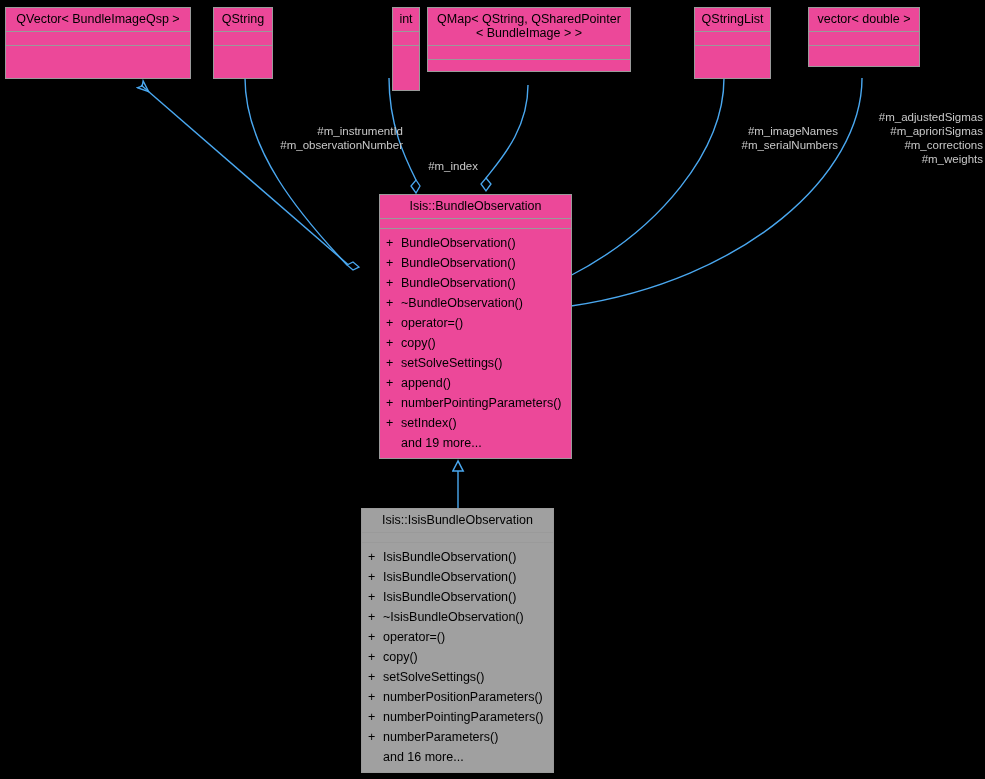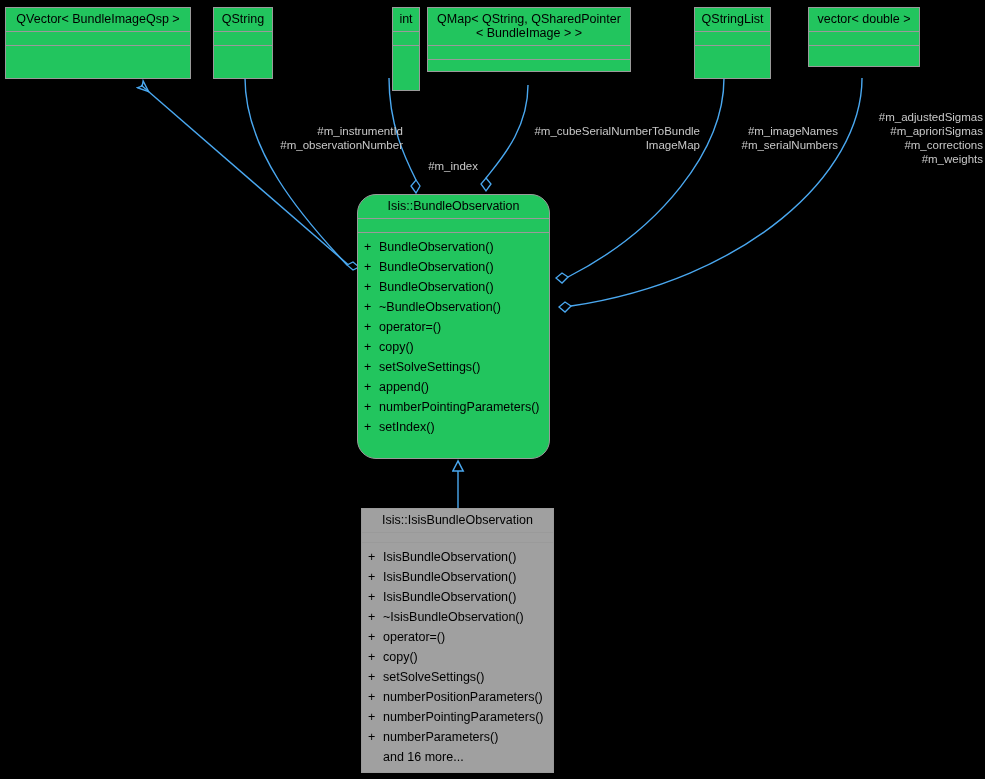--- a/index.html
+++ b/index.html
@@ -23,21 +23,21 @@
     top: 0;
     width: 985px;
     height: 779px;
     pointer-events: none;
   }
   
   .node {
     position: absolute;
     box-sizing: border-box;
     border: 1px solid #9a9a9a;
-    background: #22c55e;
+    background: #ec4899;
     display: flex;
     flex-direction: column;
   }
   .node.shaded {
     background: #a0a0a0;
   }
   .node .compartment {
     box-sizing: border-box;
     border-bottom: 1px solid #9a9a9a;
   }
@@ -155,21 +155,21 @@
     <div class="compartment empty-row"></div>
     <div class="compartment empty-row" style="flex:1;"></div>
   </div>
 
   <div class="node" style="left:808px; top:7px; width:112px; height:60px;">
     <div class="compartment title">vector&lt; double &gt;</div>
     <div class="compartment empty-row"></div>
     <div class="compartment empty-row" style="flex:1;"></div>
   </div>
 
-  <div class="node" style="left:357px; top:194px; width:193px; height:265px;border-radius:19px;">
+  <div class="node" style="left:379px; top:194px; width:193px; height:265px;">
     <div class="compartment title">Isis::BundleObservation</div>
     <div class="compartment empty-row"></div>
     <div class="compartment members" style="flex:1;">
         <div class="member">
           <span class="vis">+</span>
           <span class="mname">BundleObservation()</span>
         </div>
         <div class="member">
           <span class="vis">+</span>
           <span class="mname">BundleObservation()</span>
@@ -198,20 +198,24 @@
           <span class="vis">+</span>
           <span class="mname">append()</span>
         </div>
         <div class="member">
           <span class="vis">+</span>
           <span class="mname">numberPointingParameters()</span>
         </div>
         <div class="member">
           <span class="vis">+</span>
           <span class="mname">setIndex()</span>
+        </div>
+        <div class="member more">
+          <span class="vis"></span>
+          <span class="mname">and 19 more...</span>
         </div>
       </div>
   </div>
 
   <div class="node shaded" style="left:361px; top:508px; width:193px; height:265px;">
     <div class="compartment title">Isis::IsisBundleObservation</div>
     <div class="compartment empty-row"></div>
     <div class="compartment members" style="flex:1;">
         <div class="member">
           <span class="vis">+</span>
@@ -258,22 +262,20 @@
           <span class="mname">and 16 more...</span>
         </div>
       </div>
   </div>
 
   <div class="edge-label" style="left:263px; top:124px; width:140px;">#m_instrumentId
 #m_observationNumber</div>
 
   <div class="edge-label" style="left:414px; top:131px; width:64px;margin-top:28px;">#m_index</div>
 
-  <div class="edge-label" style="left:500px; top:124px; width:200px;">#m_cubeSerialNumberToBundle
-ImageMap</div>
 
   <div class="edge-label" style="left:716px; top:124px; width:122px;">#m_imageNames
 #m_serialNumbers</div>
 
   <div class="edge-label" style="left:857px; top:110px; width:126px;">#m_adjustedSigmas
 #m_aprioriSigmas
 #m_corrections
 #m_weights</div>
 
 </div>

